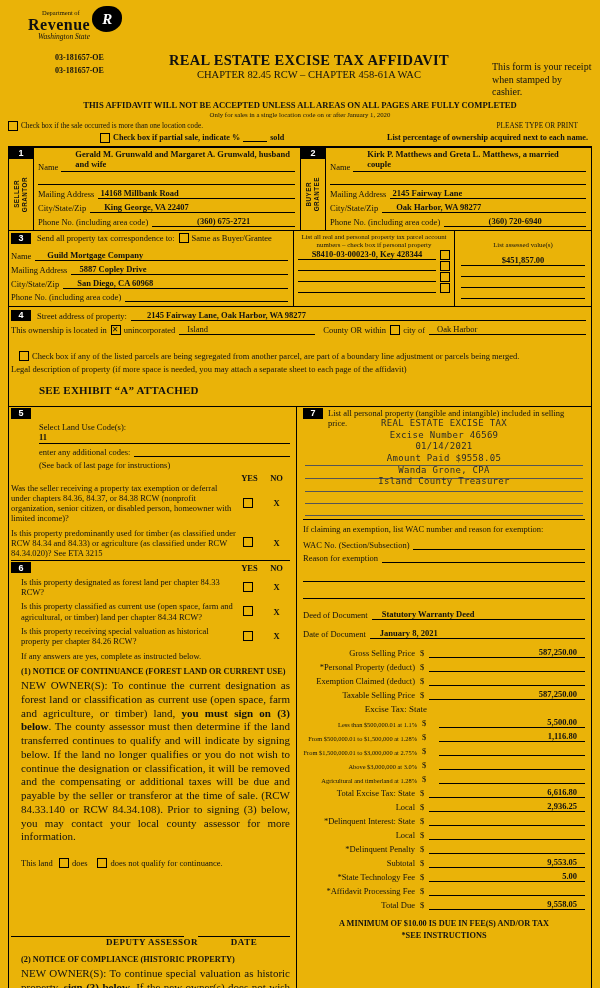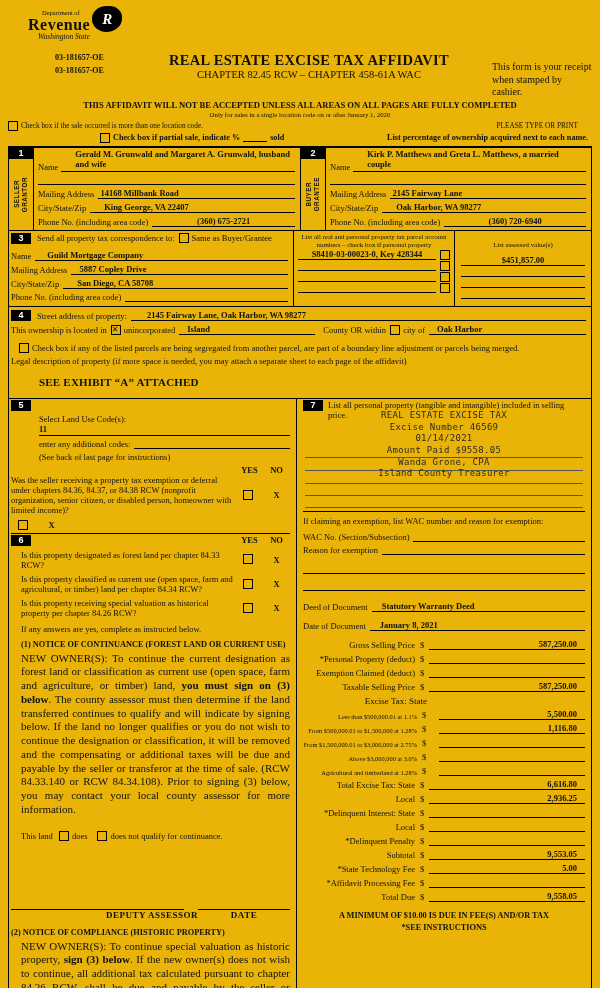--- a/index.html
+++ b/index.html
@@ -52,21 +52,21 @@
   .s3l{flex:1;padding:2px 5px 4px 2px;box-sizing:border-box}
   .s3m{width:162px;border-left:1px solid #000;border-right:1px solid #000;box-sizing:border-box;padding:2px 4px}
   .s3r{width:136px;box-sizing:border-box;padding:2px 6px}
   .colhdr{text-align:center;font-size:6.9px;line-height:1.2}
   .prow{display:flex;align-items:flex-end;}
   .prow .pu{flex:1;border-bottom:1px solid #000;text-align:center;font-weight:bold;min-height:10px;padding:0 2px}
   .prow .cb{margin-left:4px;margin-right:0}
   .s3hdr{display:flex;align-items:center}
   
   .s4{border-bottom:1px solid #000;padding:2px 5px 2px 2px}
-  .inlineu{display:inline-block;border-bottom:1px solid #000;font-weight:bold;padding:0 8px;min-width:60px}
+  .inlineu{display:inline-block;border-bottom:1px solid #000;font-weight:normal;padding:0 8px;min-width:60px}
   .exhibit{font-size:11px;font-weight:bold;margin:10px 0 8px 28px;letter-spacing:.2px}
   
   .main{display:flex}
   .mleft{width:288px;border-right:1px solid #000;box-sizing:border-box;padding:1px 6px 2px 2px}
   .mright{flex:1;box-sizing:border-box;padding:1px 6px 2px 6px}
   .qrow{display:flex;margin-top:4px}
   .qtext{flex:1;line-height:1.2}
   .ycol,.ncol{width:27px;text-align:center;flex:none;align-self:center}
   .ynhdr{display:flex;font-weight:bold;margin-top:3px}
   .notice{font-size:11px;line-height:1.25;text-align:justify;margin-top:3px}
@@ -225,21 +225,21 @@
         <div class="frow" style="margin-top:6px">
           <span class="lbl">Name</span>
           <span class="fill" style="padding-left:12px">Guild Mortgage Company</span>
         </div>
         <div class="frow">
           <span class="lbl">Mailing Address</span>
           <span class="fill" style="padding-left:8px">5887 Copley Drive</span>
         </div>
         <div class="frow">
           <span class="lbl">City/State/Zip</span>
-          <span class="fill" style="padding-left:14px">San Diego, CA  58708</span>
+          <span class="fill" style="padding-left:14px">San Diego, CA  60968</span>
         </div>
         <div class="frow">
           <span class="lbl">Phone No. (including area code)</span>
           <span class="fill"></span>
         </div>
       </div>
       <div class="s3m">
         <div class="colhdr">List all real and personal property tax parcel account numbers – check box if personal property</div>
         <div class="prow">
           <span class="pu">S8410-03-00023-0, Key 428344</span>
@@ -284,21 +284,21 @@
       <div class="frow">
         <span class="lbl">This ownership is located in</span>
         <span class="cb chk"></span>
         <span class="lbl">unincorporated</span>
         <span class="inlineu" style="width:120px">Island</span>
         <span class="lbl" style="margin-left:8px">County OR  within</span>
         <span class="cb"></span>
         <span class="lbl">city of</span>
         <span class="inlineu" style="flex:1">Oak Harbor</span>
       </div>
-      <div style="margin-top:8px;display:flex;align-items:center">
+      <div style="margin-top:16px;display:flex;align-items:center">
         <span class="cb" style="margin-left:8px"></span>
         <span>Check box if any of the listed parcels are being segregated from another parcel, are part of a boundary line adjustment or parcels being merged.</span>
       </div>
       <div style="margin-top:3px">Legal description of property (if more space is needed, you may attach a separate sheet to each page of the affidavit)</div>
       <div class="exhibit">SEE EXHIBIT “A” ATTACHED</div>
     </div>
 
     <div class="main">
       <div class="mleft">
         <div style="display:flex;align-items:flex-start">
@@ -316,20 +316,21 @@
           <span class="sp"></span>
           <span class="ycol">YES</span>
           <span class="ncol">NO</span>
         </div>
         <div class="qrow" style="margin-top:0">
           <span class="qtext">Was the seller receiving a property tax exemption or deferral under chapters 84.36, 84.37, or 84.38 RCW (nonprofit organization, senior citizen, or disabled person, homeowner with limited income)?</span>
           <span class="ycol"><span class="cb"></span></span>
           <span class="ncol b">X</span>
         </div>
         <div class="qrow">
+          <span class="qtext">Is this property predominantly used for timber (as classified under RCW 84.34 and 84.33) or agriculture (as classified under RCW 84.34.020)? See ETA 3215</span>
           <span class="ycol"><span class="cb"></span></span>
           <span class="ncol b">X</span>
         </div>
 
         <div style="display:flex;align-items:flex-end;margin-top:2px;border-top:1px solid #000;padding-top:1px">
           <span class="numbox">6</span>
           <span class="sp"></span>
           <span class="ycol b">YES</span>
           <span class="ncol b">NO</span>
         </div>
@@ -365,21 +366,21 @@
 
         <div class="dep">
           <span class="dl"></span>
           <span class="dr"></span>
         </div>
         <div class="deplbl">
           <span class="dl2">DEPUTY ASSESSOR</span>
           <span class="dr2">DATE</span>
         </div>
 
-        <div class="ntitle" style="margin-top:8px">(2) NOTICE OF COMPLIANCE (HISTORIC PROPERTY)</div>
+        <div class="ntitle" style="margin-left:10px;margin-top:8px">(2) NOTICE OF COMPLIANCE (HISTORIC PROPERTY)</div>
         <div class="notice" style="margin-left:10px">
           <span>NEW OWNER(S):  To continue special valuation as historic property, </span><span class="b">sign (3) below</span><span>.  If the new owner(s) does not wish to continue, all additional tax calculated pursuant to chapter 84.26 RCW, shall be due and payable by the seller or transferor at the time of sale.</span>
         </div>
         <div class="ctr b" style="margin-top:8px">(3)  NEW OWNER(S) SIGNATURE</div>
         <div class="sigline2" style="margin:10px 4px 0"></div>
         <div class="ctr b" style="margin-top:2px">PRINT NAME</div>
         <div class="sigline2" style="margin:10px 4px 0"></div>
       </div>
 
       <div class="mright">

